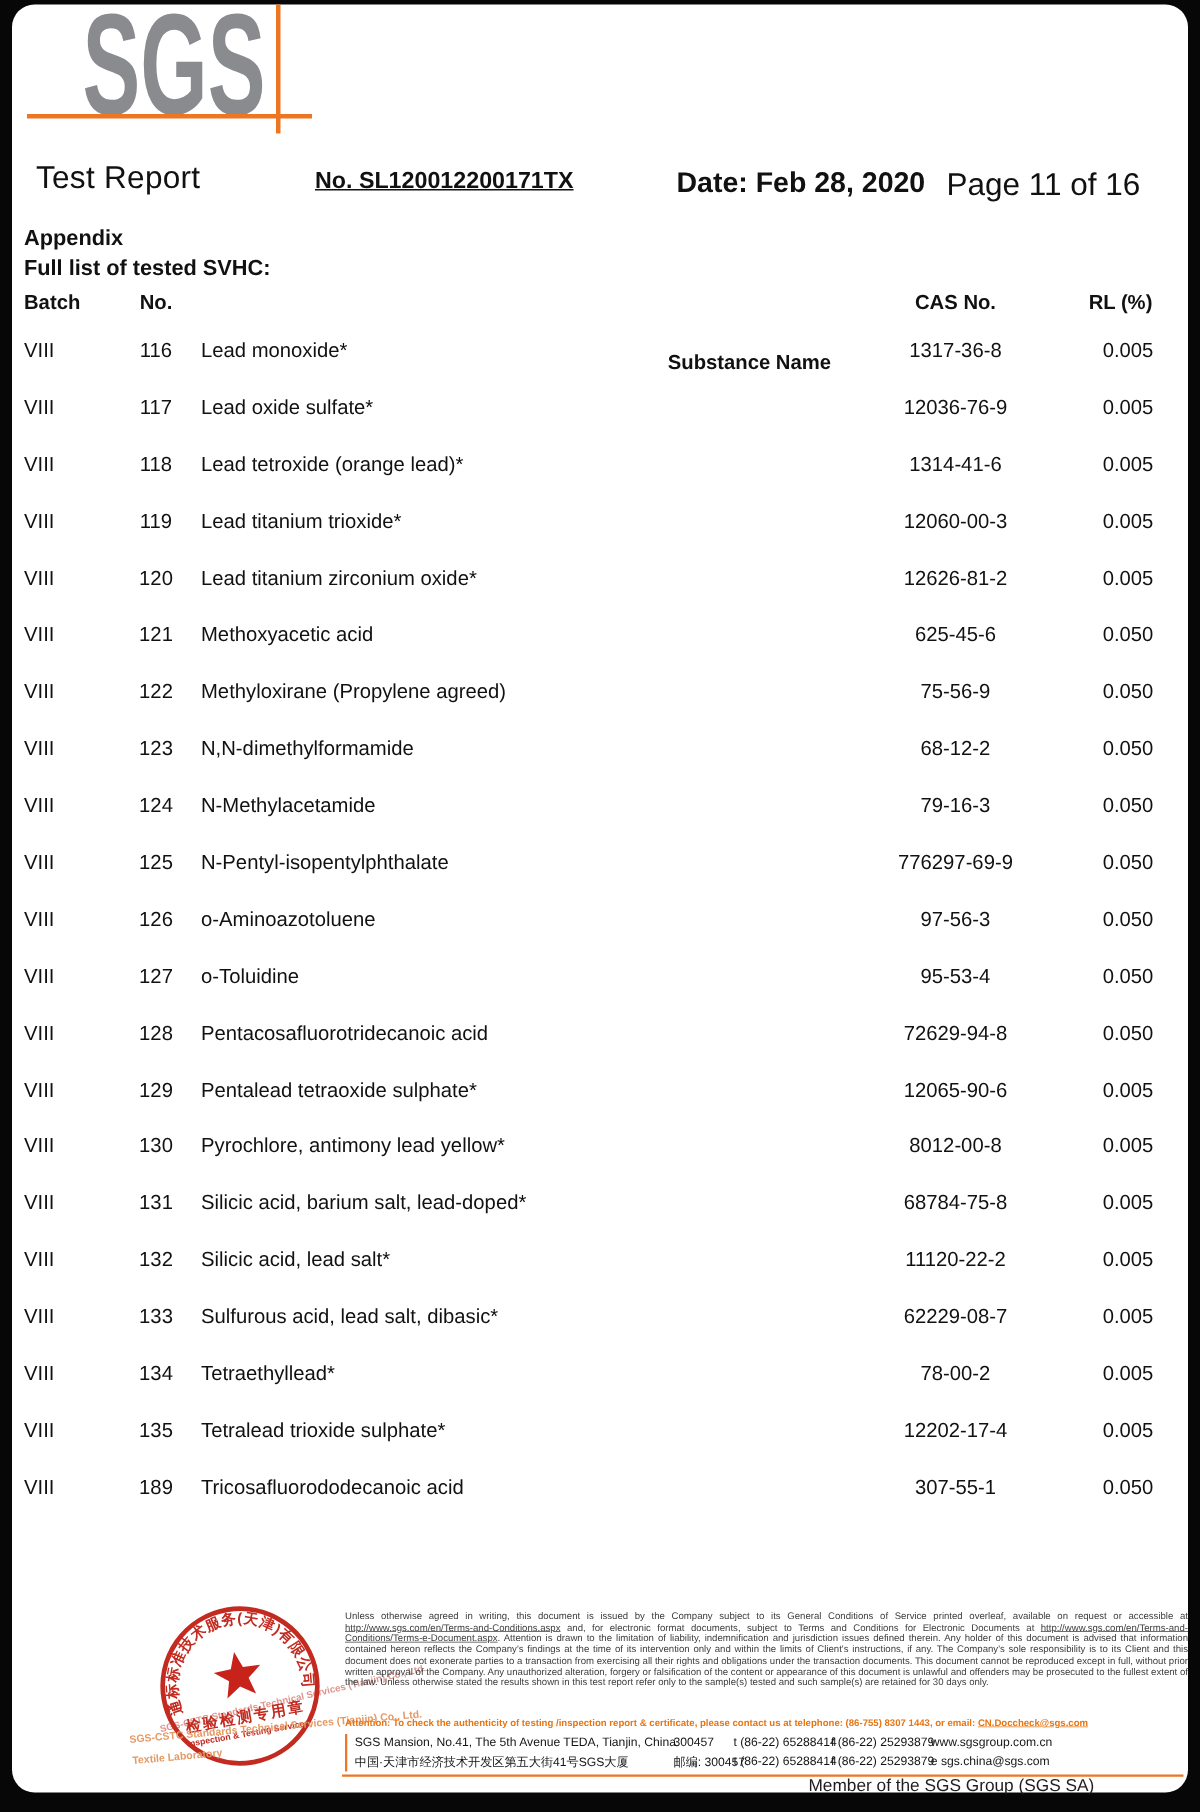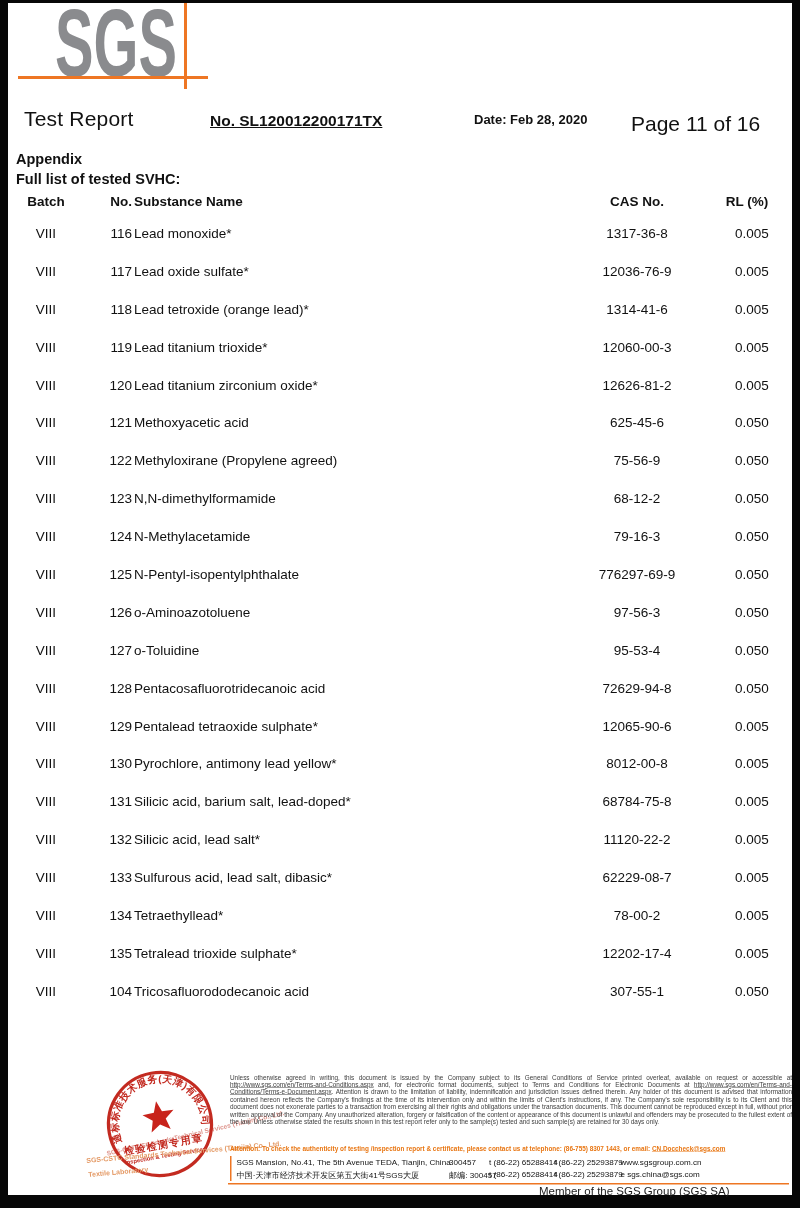--- a/index.html
+++ b/index.html
@@ -6,44 +6,45 @@
   body {
     width:800px; height:1208px; position:relative;
     background:#070707;
     font-family:"Liberation Sans", sans-serif;
     color:#111;
     overflow:hidden;
   }
   .paper {
     position:absolute; left:8px; top:3px; width:784px; height:1192px;
     background:#ffffff;
+    border-radius:15px;
   }
   
   .logo-svg { position:absolute; left:40px; top:0; width:170px; height:90px; }
   .accent-hline { position:absolute; left:10px; top:73px; width:190px; height:2.5px; background:#ee7623; }
   .accent-vline { position:absolute; left:176px; top:0; width:2.5px; height:86px; background:#ee7623; }
   
   .title { position:absolute; left:16px; top:104px; font-size:21px; font-weight:normal; letter-spacing:.2px; }
   .report-no { position:absolute; left:202px; top:109px; font-size:15.5px; font-weight:bold;text-decoration:underline; }
-  .report-date { position:absolute; left:466px; top:109px; font-size:13px; font-weight:bold; }
+  .report-date { position:absolute; left:443px; top:109px; font-size:19px; font-weight:bold; }
   .report-page { position:absolute; left:623px; top:109px; font-size:21px; font-weight:normal; }
   
   .appendix-title { position:absolute; left:8px; top:148px; font-size:14.5px; font-weight:bold; }
   .appendix-sub  { position:absolute; left:8px; top:168px; font-size:14.5px; font-weight:bold; }
   
   .thead { position:absolute; left:0; top:191px; width:784px; height:20px; font-weight:bold; font-size:13.5px; }
   .tbody { position:absolute; left:0; top:213px; width:642px; }
   .trow { position:relative; height:37.9px; font-size:13.5px; }
   .trow span, .thead span { position:absolute; top:10px; white-space:nowrap; }
-  .c-batch { left:8px;  width:60px;  text-align:center; }
-  .c-no    { left:68px; width:56px;  text-align:right; }
+  .c-batch { left:8px;  width:60px;  }
+  .c-no    { left:68px; width:56px;  text-align:center; }
   .c-sub   { left:126px; }
   .c-cas   { left:549px; width:160px; text-align:center; }
   .c-rl    { left:699px; width:90px;  text-align:center; }
-  .h-sub   { left:126px; width:420px; text-align:left; }
+  .h-sub   { left:126px; width:420px; text-align:right;margin-top:40px; }
   .h-rl    { left:694px; width:90px;  text-align:center; }
   .thead span { top:0; }
   
   .stamp-svg { position:absolute; left:84px; top:1055px; width:140px; height:135px; }
   .stamp-overlay { position:absolute; white-space:nowrap; font-weight:bold; }
   .ov-company { left:78px; top:1154px; font-size:7px; color:#e49a66; transform:rotate(-5deg); transform-origin:0 0; }
   .ov-company-red { left:98px; top:1147px; font-size:6.5px; color:rgba(195,60,45,.55); transform:rotate(-13deg); transform-origin:0 0; }
   .ov-lab { left:80px; top:1168px; font-size:7px; color:#e49a66; transform:rotate(-5deg); transform-origin:0 0; }
   
   .footer-block {
@@ -261,21 +262,21 @@
       <div class="trow">
         <span class="c-batch">VIII</span>
         <span class="c-no">135</span>
         <span class="c-sub">Tetralead trioxide sulphate*</span>
         <span class="c-cas">12202-17-4</span>
         <span class="c-rl">0.005</span>
       </div>
 
       <div class="trow">
         <span class="c-batch">VIII</span>
-        <span class="c-no">104</span>
+        <span class="c-no">189</span>
         <span class="c-sub">Tricosafluorododecanoic acid</span>
         <span class="c-cas">307-55-1</span>
         <span class="c-rl">0.050</span>
       </div>
     </div>
 
   <div class="stamp-overlay ov-company-red">SGS-CSTC Standards Technical Services (Tianjin) Co., Ltd.</div>
 
   <svg class="stamp-svg" viewBox="0 0 140 135">
     <g transform="rotate(-10 68 66)">

